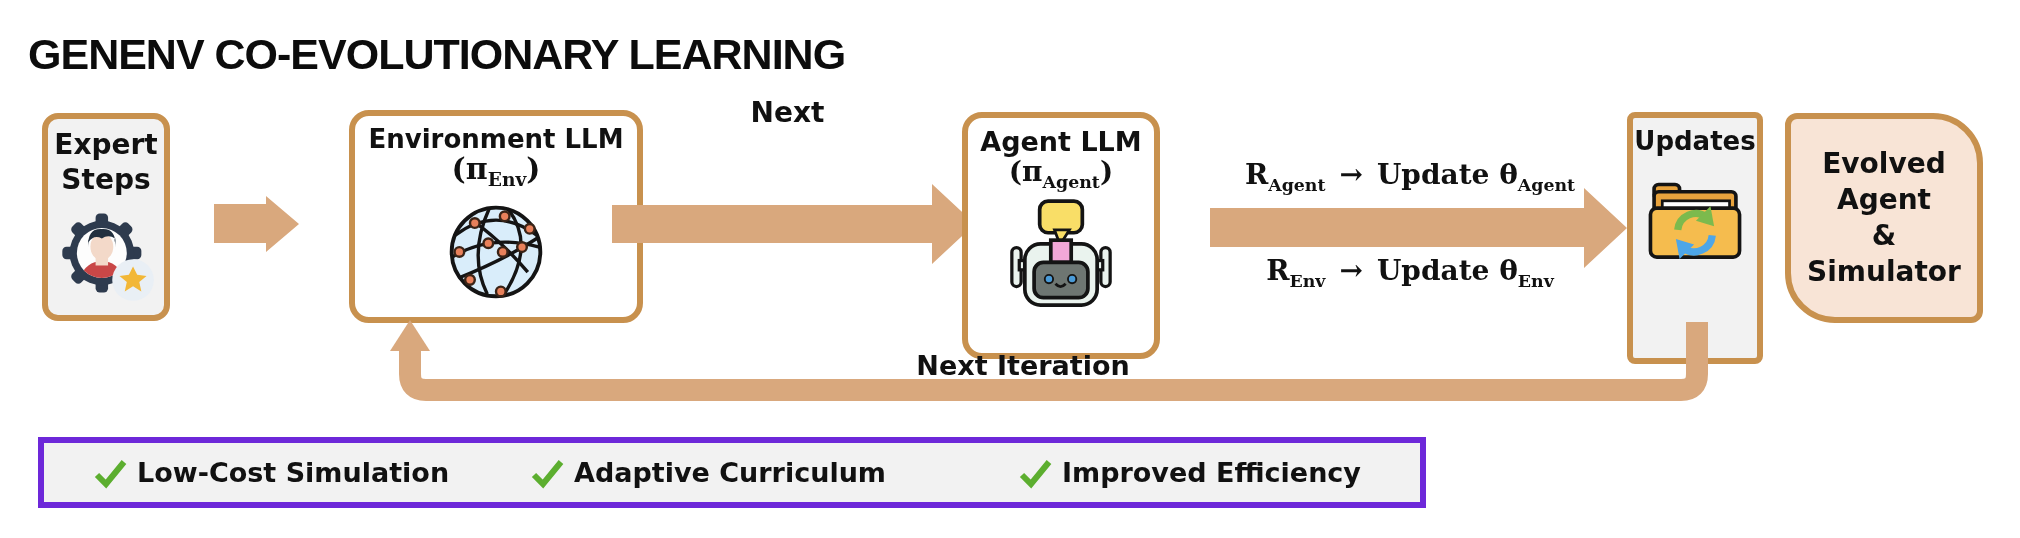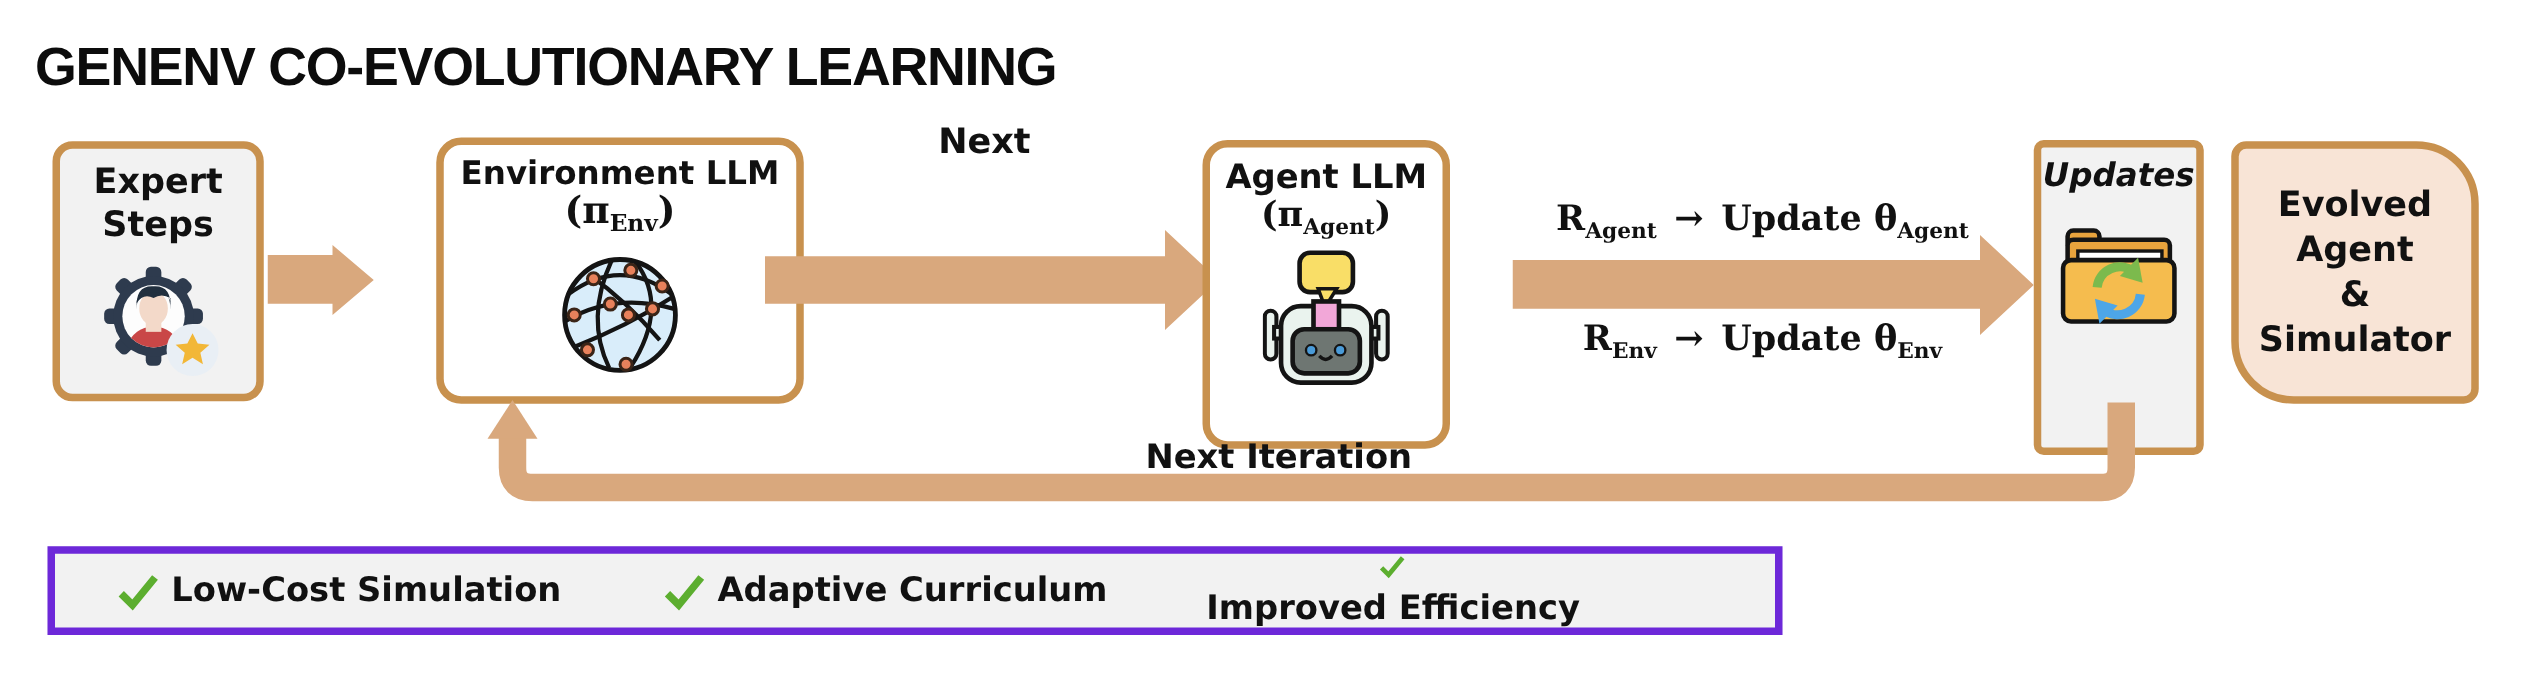--- a/index.html
+++ b/index.html
@@ -38,21 +38,21 @@
   .benefit .label{font-size:27px;white-space:nowrap;}
   .icon-wrap{display:block;}
 </style>
 </head>
 <body>
 
 <div class="canvas">
 
   <div class="title">GENENV CO-EVOLUTIONARY LEARNING</div>
 
-  <div class="node gray-fill" style="left:42px;top:113px;width:169px;height:208px;border-radius:16px;">
+  <div class="node gray-fill" style="left:42px;top:113px;width:128px;height:208px;border-radius:16px;">
     <div class="comic node-label">
       <div>Expert</div>
       <div>Steps</div>
     </div>
     <svg class="icon-wrap" width="104" height="104" viewBox="0 0 100 100" style="margin-top:4px;">
       <g fill="#2E3B4E">
         <g transform="rotate(0 46 50)">
             <rect x="40" y="12" width="12" height="76" rx="4"></rect>
           </g>
         <g transform="rotate(45 46 50)">
@@ -150,21 +150,21 @@
     <span>R</span><sub>Agent</sub><span class="gap"></span><span>→</span><span class="gap"></span><span>Update θ</span><sub>Agent</sub>
   </div>
   <div class="r-label serifmath" style="left:1200px;top:254px;width:420px;">
     <span>R</span><sub>Env</sub><span class="gap"></span><span>→</span><span class="gap"></span><span>Update θ</span><sub>Env</sub>
   </div>
 
   <svg class="arrow-svg" style="left:1210px;top:188px;" width="417" height="80" viewBox="0 0 417 80">
     <polygon points="0,20 374,20 374,0 417,40 374,80 374,59 0,59" fill="#D9A87D"></polygon>
   </svg>
 
-  <div class="node gray-fill" style="left:1627px;top:112px;width:136px;height:252px;border-radius:8px;font-style:italic;">
+  <div class="node gray-fill" style="left:1627px;top:112px;width:136px;height:252px;border-radius:8px;">
     <div class="comic" style="font-size:26px;margin-top:8px;">Updates</div>
     <svg class="icon-wrap" width="100" height="94" viewBox="0 0 110 100" style="margin-top:16px;">
       <rect x="10" y="12" width="28" height="16" rx="5" fill="#E8A33D" stroke="#141414" stroke-width="4"></rect>
       <rect x="10" y="20" width="90" height="26" rx="5" fill="#E8A33D" stroke="#141414" stroke-width="4"></rect>
       <rect x="19" y="30" width="74" height="12" fill="#FFFFFF" stroke="#141414" stroke-width="3"></rect>
       <rect x="6" y="38" width="98" height="54" rx="7" fill="#F5BC4E" stroke="#141414" stroke-width="4"></rect>
       <g fill="none">
         <path d="M36,62 A20,20 0 0 1 68,48" stroke="#7CBA4D" stroke-width="8"></path>
         <polygon points="72,36 76,58 56,52" fill="#7CBA4D"></polygon>
         <path d="M74,68 A20,20 0 0 1 42,82" stroke="#4DA6E8" stroke-width="8"></path>
@@ -194,21 +194,21 @@
         <polyline points="4,18 13,27 31,5" stroke="#5CAE2F" stroke-width="6" fill="none"></polyline>
       </svg>
       <span class="comic label">Low-Cost Simulation</span>
     </div>
     <div class="benefit" style="left:486px;">
       <svg width="36" height="32" viewBox="0 0 36 32">
         <polyline points="4,18 13,27 31,5" stroke="#5CAE2F" stroke-width="6" fill="none"></polyline>
       </svg>
       <span class="comic label">Adaptive Curriculum</span>
     </div>
-    <div class="benefit" style="left:921px;flex-direction:column;">
+    <div class="benefit" style="left:974px;">
       <svg width="36" height="32" viewBox="0 0 36 32">
         <polyline points="4,18 13,27 31,5" stroke="#5CAE2F" stroke-width="6" fill="none"></polyline>
       </svg>
       <span class="comic label">Improved Efficiency</span>
     </div>
   </div>
 
 </div>
 
 </body></html>

